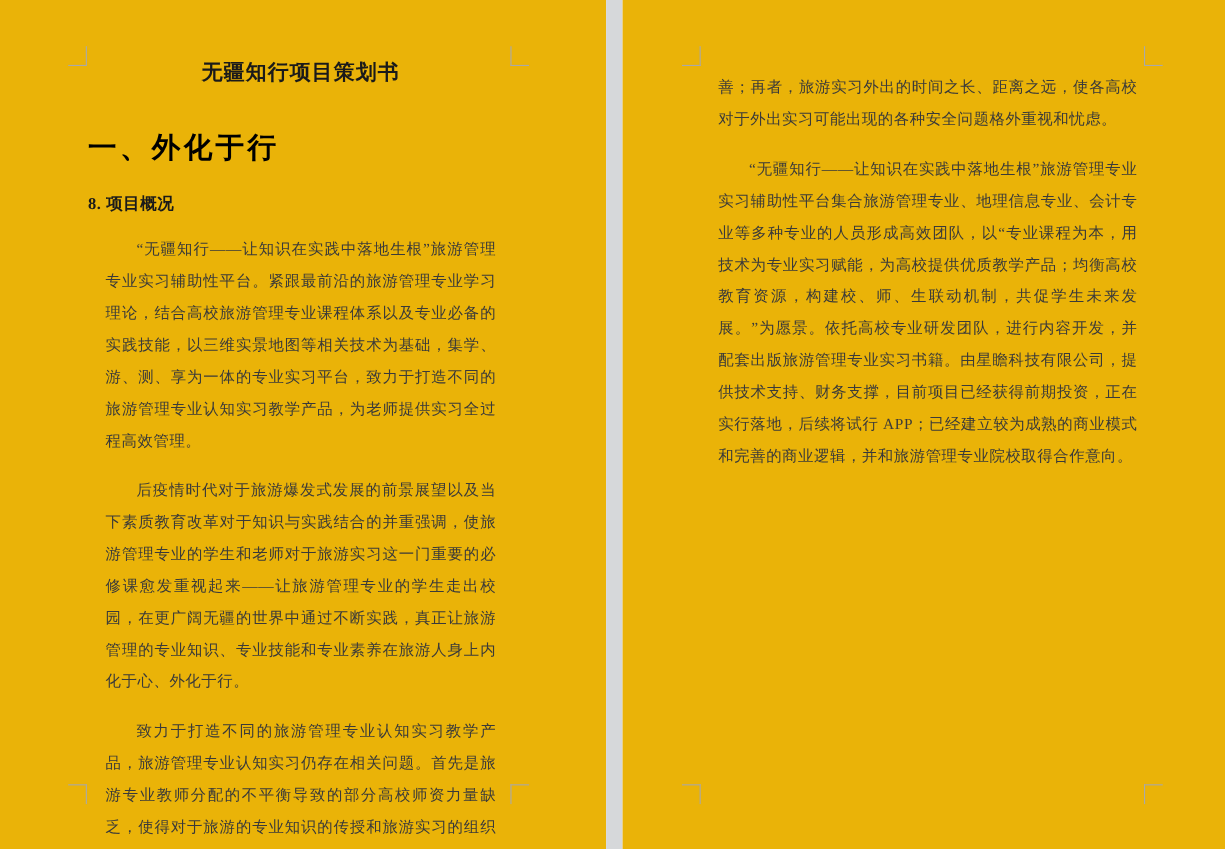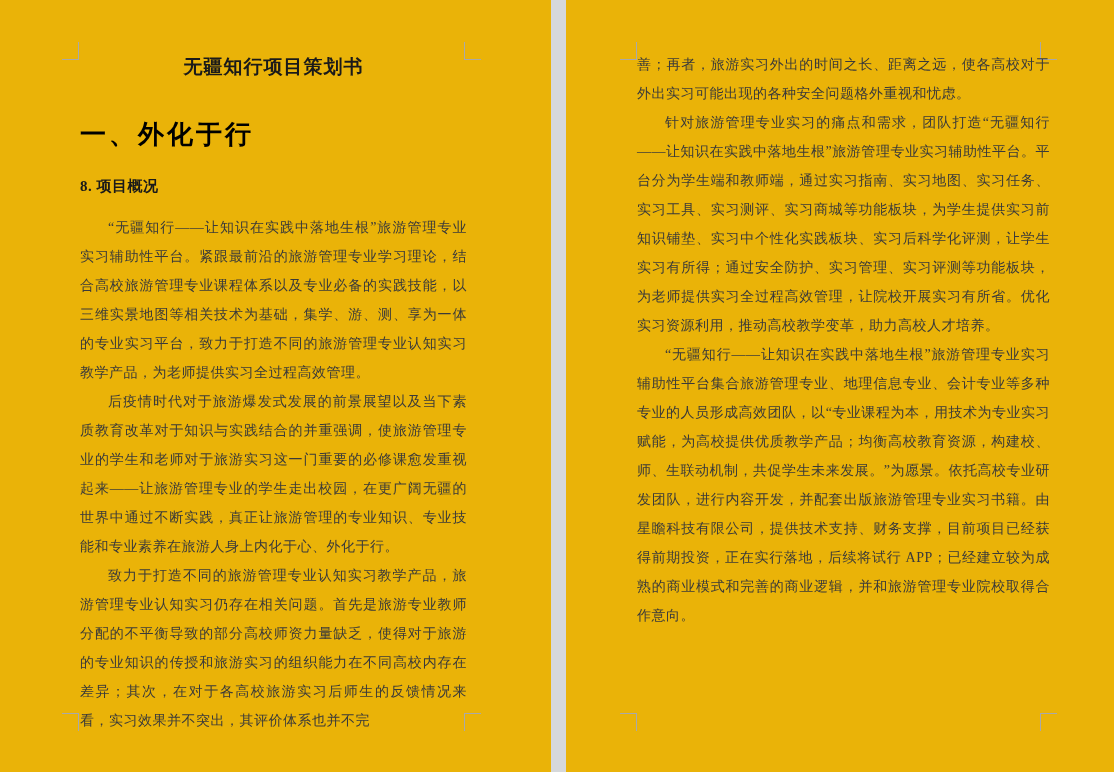--- a/index.html
+++ b/index.html
@@ -54,21 +54,21 @@
     margin: 41px 0 0 0;
     font-size: 26px; font-weight: bold; color: #000000;
     letter-spacing: 3px; line-height: 30px;
   }
   .sub-heading {
     margin: 27px 0 0 0;
     font-size: 15px; font-weight: bold; color: #1a1a1a;
     letter-spacing: 0.5px; line-height: 19px;
   }
   p.body-par {
-    margin: 0;
+    margin: 16px;
     font-size: 14px; line-height: 29px; color: #3a3a3a;
     text-align: justify; text-justify: inter-ideograph;
     text-indent: 2em; letter-spacing: 0.5px;
   }
   p.body-par.first { margin-top: 17px; }
   p.body-par.no-indent { text-indent: 0; }
 
   .caret {
     display: inline-block;
     width: 2px; height: 16px;
@@ -102,18 +102,17 @@
   <div class="page-gap"></div>
 
   <section class="page page-right">
     <div class="crop tl"></div>
     <div class="crop tr"></div>
     <div class="crop bl"></div>
     <div class="crop br"></div>
 
     <div class="text-col">
       <p class="body-par no-indent">善；再者，旅游实习外出的时间之长、距离之远，使各高校对于外出实习可能出现的各种安全问题格外重视和忧虑。</p>
-      <p class="body-par">针对旅游管理专业实习的痛点和需求，团队打造“无疆知行——让知识在实践中落地生根”旅游管理专业实习辅助性平台。平台分为学生端和教师端，通过实习指南、实习地图、实习任务、实习工具、实习测评、实习商城等功能板块，为学生提供实习前知识铺垫、实习中个性化实践板块、实习后科学化评测，让学生实习有所得；通过安全防护、实习管理、实习评测等功能板块，为老师提供实习全过程高效管理，让院校开展实习有所省。优化实习资源利用，推动高校教学变革，助力高校人才培养。</p>
       <p class="body-par">“无疆知行——让知识在实践中落地生根”旅游管理专业实习辅助性平台集合旅游管理专业、地理信息专业、会计专业等多种专业的人员形成高效团队，以“专业课程为本，用技术为专业实习赋能，为高校提供优质教学产品；均衡高校教育资源，构建校、师、生联动机制，共促学生未来发展。”为愿景。依托高校专业研发团队，进行内容开发，并配套出版旅游管理专业实习书籍。由星瞻科技有限公司，提供技术支持、财务支撑，目前项目已经获得前期投资，正在实行落地，后续将试行 APP；已经建立较为成熟的商业模式和完善的商业逻辑，并和旅游管理专业院校取得合作意向。</p>
     </div>
   </section>
 
 </div>
 
 </body></html>

